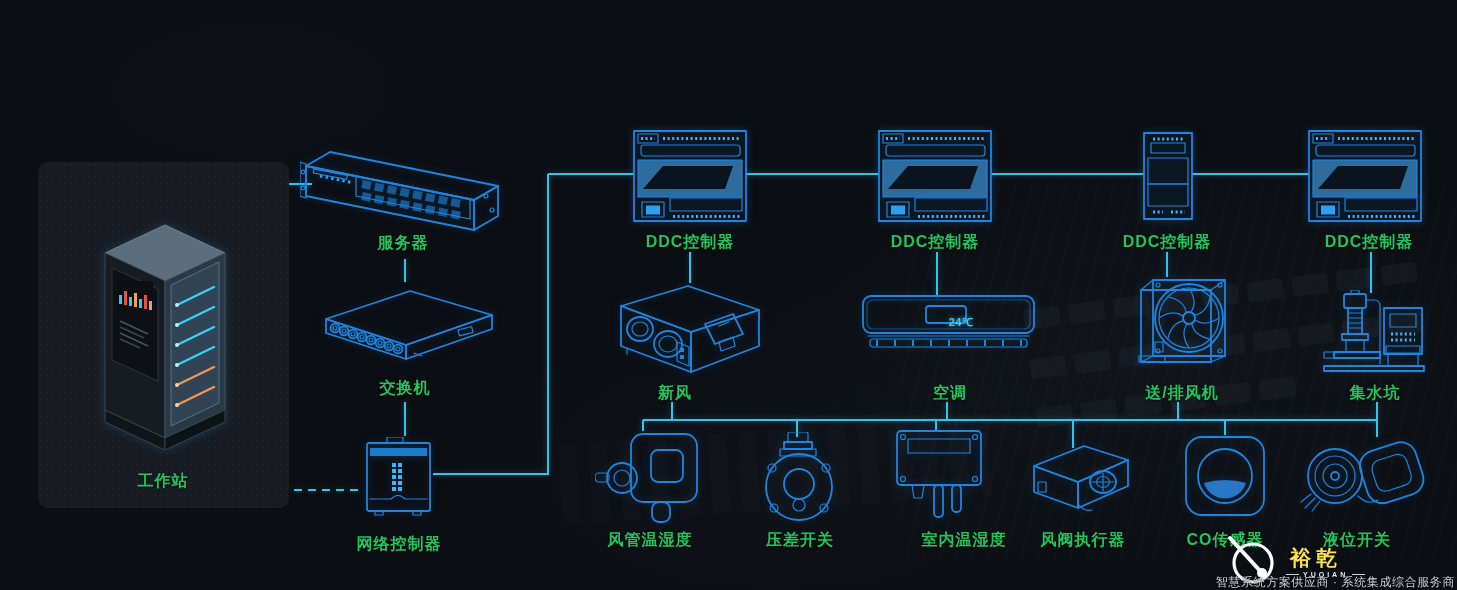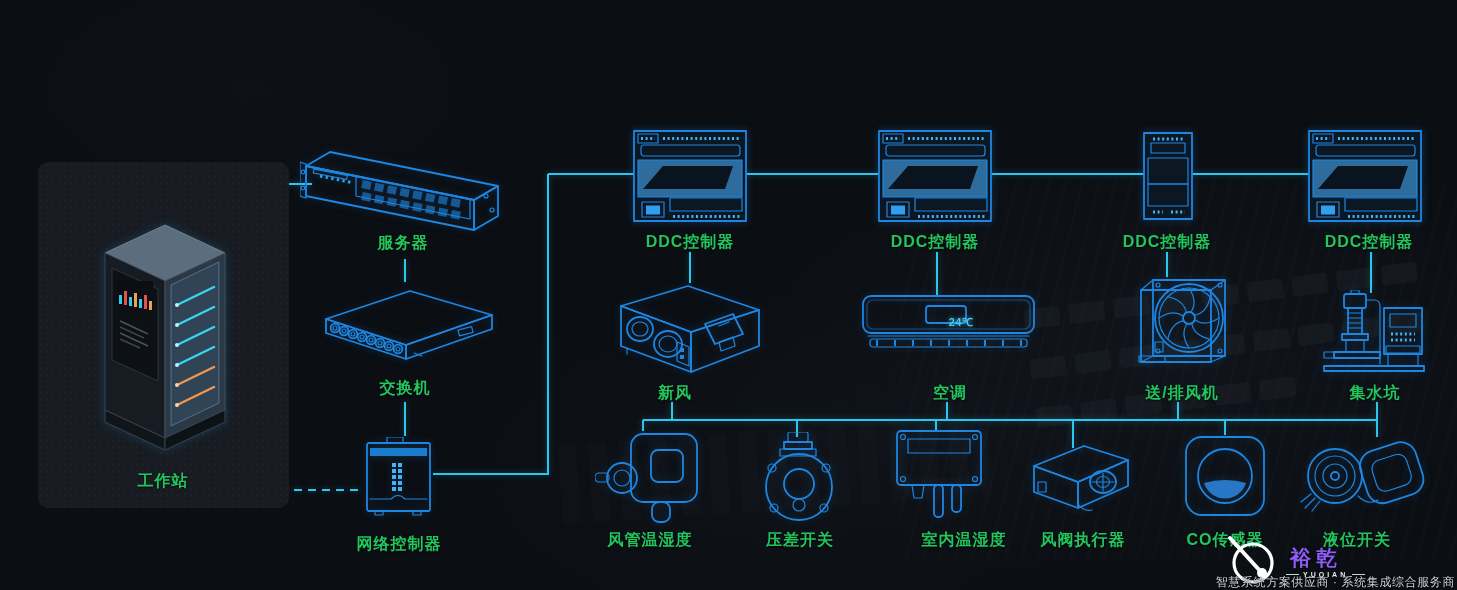--- a/index.html
+++ b/index.html
@@ -41,21 +41,21 @@
   .ws-panel{position:absolute;left:38px;top:162px;width:251px;height:346px;border-radius:10px;
     background:#181c22;
     background-image:radial-gradient(rgba(255,255,255,.022) 1px, transparent 1px);
     background-size:6px 6px;}
   
   .ac-display{position:absolute;left:961px;top:314px;transform:translateX(-50%);
     color:#43c9f2;font-size:11px;font-weight:bold;letter-spacing:.5px;
     text-shadow:0 0 4px rgba(67,201,242,.8);text-align:center;}
   
   .footer{position:absolute;left:1180px;top:528px;width:277px;height:62px;z-index:9;}
-  .brand{position:absolute;left:110px;top:16px;color:#8b5cf6;font-size:21px;font-weight:bold;
+  .brand{position:absolute;left:110px;top:16px;color:#fde047;font-size:21px;font-weight:bold;
     letter-spacing:5px;white-space:nowrap;text-shadow:0 1px 3px rgba(0,0,0,.9);}
   .brand-en{position:absolute;left:106px;top:43px;display:flex;align-items:center;gap:4px;
     color:#e8ebee;font-size:7px;letter-spacing:3px;font-weight:bold;}
   .brand-en:before,.brand-en:after{content:"";display:block;width:13px;height:1px;background:#cdd3d9;}
   .contact{position:absolute;right:2px;top:6px;text-align:right;color:#fff;
     text-shadow:0 1px 3px rgba(0,0,0,.9);}
   .phone{font-size:17px;font-weight:bold;letter-spacing:.5px;line-height:22px;}
   .site{font-size:14px;line-height:18px;}
   .tagline{position:absolute;right:2px;top:46px;color:#ccd2d9;font-size:12px;
     letter-spacing:.6px;white-space:nowrap;text-shadow:0 1px 2px rgba(0,0,0,.9);}

